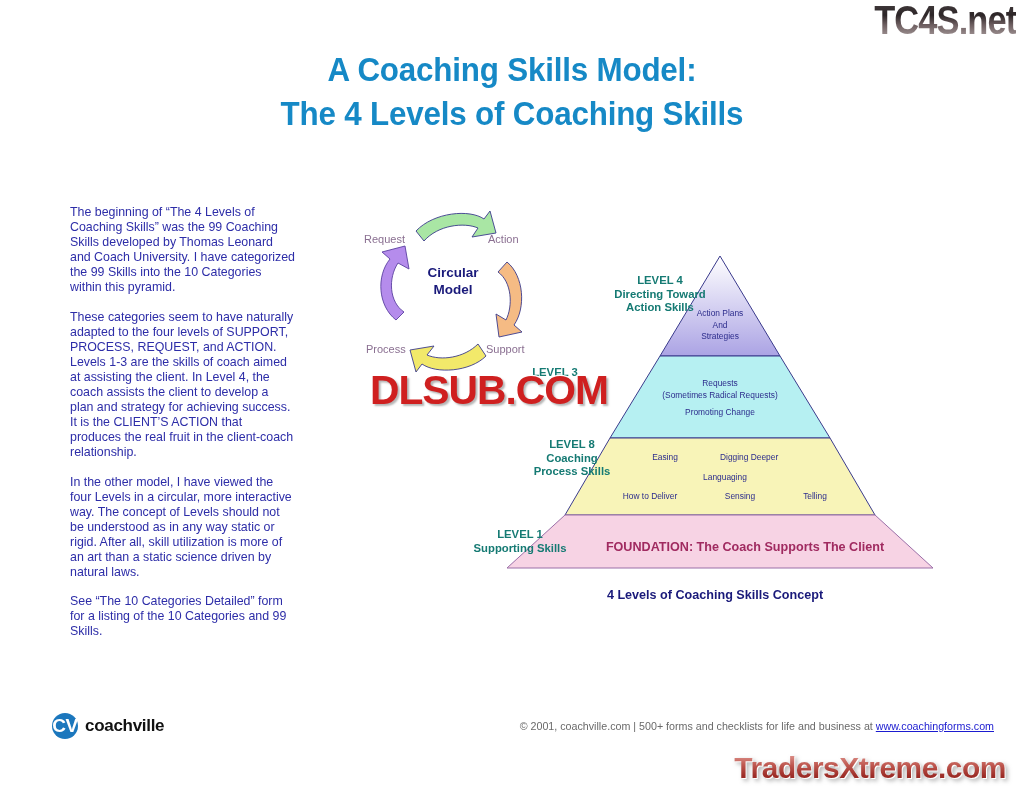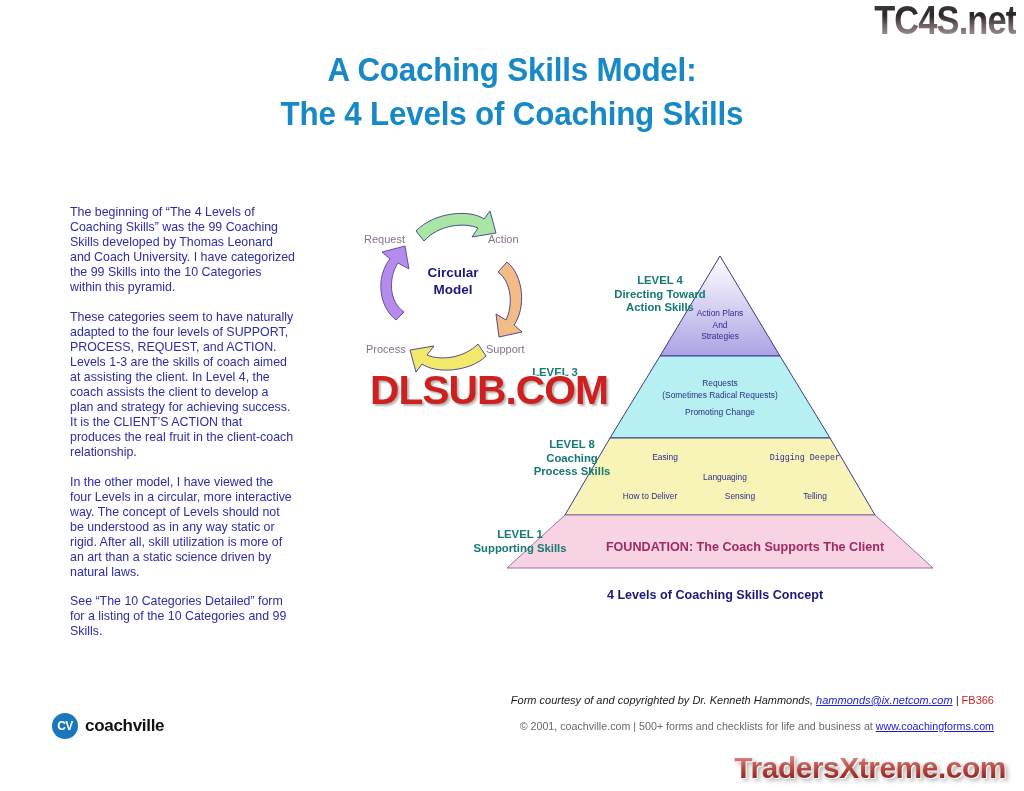--- a/index.html
+++ b/index.html
@@ -71,21 +71,21 @@
     text-align:center;white-space:nowrap;
   }
   #t4{left:205px;top:60px;width:120px;}
   #t3a{left:185px;top:130px;width:160px;}
   #t3b{left:185px;top:159px;width:160px;}
   #t2r1{left:150px;top:204px;width:240px;}
   #t2r2{left:150px;top:224px;width:240px;}
   #t2r3{left:140px;top:243px;width:260px;}
   .t2cell{display:inline-block;}
   #t2r1 .c1{width:110px;text-align:center;}
-  #t2r1 .c2{width:120px;text-align:right;font-family:Liberation Mono, monospace;}
+  #t2r1 .c2{width:120px;text-align:left;}
   #t2r3 .c1{width:100px;text-align:center;}
   #t2r3 .c2{width:80px;text-align:center;}
   #t2r3 .c3{width:70px;text-align:center;}
 
   #foundation-txt{
     position:absolute;left:130px;top:292px;width:320px;
     color:#a02a60;font-weight:bold;font-size:12.6px;text-align:center;white-space:nowrap;
   }
   #pyr-caption{
     position:absolute;left:95px;top:340px;width:330px;text-align:center;
@@ -112,21 +112,21 @@
   #f2{
     position:absolute;left:0;right:30px;top:720px;text-align:right;
     font-size:10.7px;color:#6a6a6a;white-space:nowrap;
   }
   #f2 a{color:#1b1bd0;text-decoration:underline;}
 
   
   #cv{position:absolute;left:52px;top:713px;display:flex;align-items:center;gap:7px;}
   #cv .badge{
     width:26px;height:26px;border-radius:50%;background:#1b77bd;
-    color:#fff;font-weight:bold;font-size:12px;
+    color:#fff;font-weight:bold;font-size:19px;
     display:flex;align-items:center;justify-content:center;letter-spacing:-.5px;
   }
   #cv .word{color:#111;font-weight:bold;font-size:17px;letter-spacing:-.3px;}
 
   
   #tx{
     position:absolute;right:18px;bottom:6px;
     font-weight:bold;font-size:30px;letter-spacing:-.5px;white-space:nowrap;
     background:linear-gradient(180deg,#e9a8a2 0%,#c05a52 40%,#9e2e28 72%,#8d201c 100%);
     -webkit-background-clip:text;background-clip:text;color:transparent;
@@ -243,23 +243,20 @@
     </div>
 
     <div id="foundation-txt">FOUNDATION: The Coach Supports The Client</div>
     <div id="pyr-caption">4 Levels of Coaching Skills Concept</div>
   </div>
 
   <div id="dlsub">
     <span>DLSUB.COM</span>
   </div>
 
-  <div id="f1">
-    <span>Form courtesy of and copyrighted by Dr. Kenneth Hammonds, </span><a href="#">hammonds@ix.netcom.com</a><span> | </span><span class="fb">FB366</span>
-  </div>
   <div id="f2">
     <span>© 2001, coachville.com | 500+ forms and checklists for life and business at </span><a href="#">www.coachingforms.com</a>
   </div>
 
   <div id="cv">
     <div class="badge">CV</div>
     <div class="word">coachville</div>
   </div>
 
   <div id="tx">TradersXtreme.com</div>

